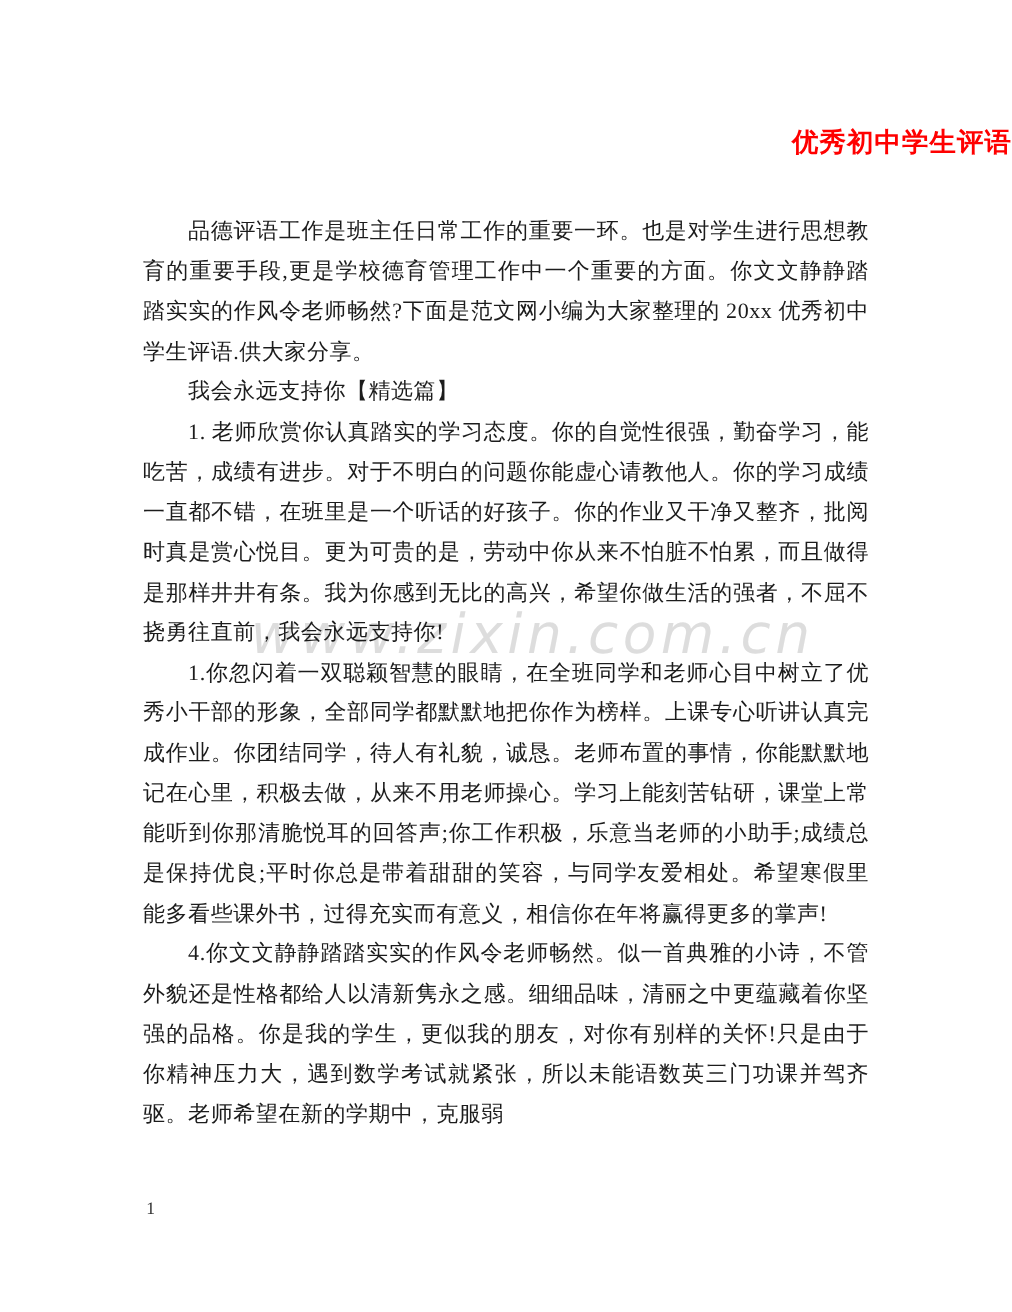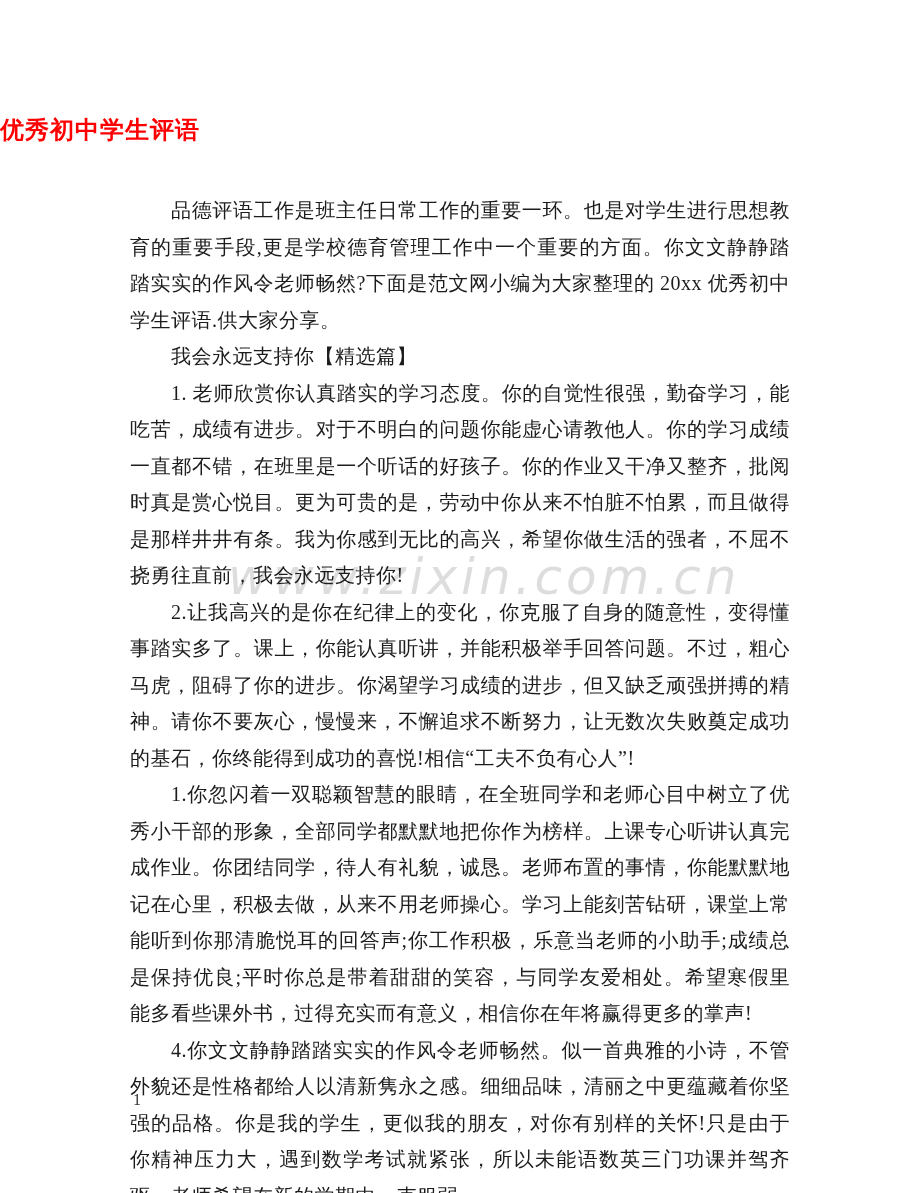--- a/index.html
+++ b/index.html
@@ -11,21 +11,21 @@
     overflow:hidden;
   }
   .page{
     position:relative;
     width:920px;height:1193px;
     background:#ffffff;
     overflow:hidden;
   }
   .title{
     margin:112px 0 0 0;
-    text-align:left;
+    text-align:right;
     font-size:24px;
     line-height:36px;
     font-weight:bold;
     letter-spacing:1px;
   }
   .doc-body{
     position:relative;
     width:660px;
     margin:44px auto 0 auto;
     z-index:2;
@@ -67,19 +67,18 @@
 
 <div class="page">
   <div class="watermark" style="color: rgb(189, 189, 189); font-style: italic;">www.zixin.com.cn</div>
 
   <h1 class="title" style="color: rgb(255, 0, 0);">优秀初中学生评语</h1>
 
   <div class="doc-body">
       <p>品德评语工作是班主任日常工作的重要一环。也是对学生进行思想教育的重要手段,更是学校德育管理工作中一个重要的方面。你文文静静踏踏实实的作风令老师畅然?下面是范文网小编为大家整理的 20xx 优秀初中学生评语.供大家分享。</p>
       <p>我会永远支持你【精选篇】</p>
       <p>1. 老师欣赏你认真踏实的学习态度。你的自觉性很强，勤奋学习，能吃苦，成绩有进步。对于不明白的问题你能虚心请教他人。你的学习成绩一直都不错，在班里是一个听话的好孩子。你的作业又干净又整齐，批阅时真是赏心悦目。更为可贵的是，劳动中你从来不怕脏不怕累，而且做得是那样井井有条。我为你感到无比的高兴，希望你做生活的强者，不屈不挠勇往直前，我会永远支持你!</p>
-      <p>2.让我高兴的是你在纪律上的变化，你克服了自身的随意性，变得懂事踏实多了。课上，你能认真听讲，并能积极举手回答问题。不过，粗心马虎，阻碍了你的进步。你渴望学习成绩的进步，但又缺乏顽强拼搏的精神。请你不要灰心，慢慢来，不懈追求不断努力，让无数次失败奠定成功的基石，你终能得到成功的喜悦!相信“工夫不负有心人”!</p>
       <p>1.你忽闪着一双聪颖智慧的眼睛，在全班同学和老师心目中树立了优秀小干部的形象，全部同学都默默地把你作为榜样。上课专心听讲认真完成作业。你团结同学，待人有礼貌，诚恳。老师布置的事情，你能默默地记在心里，积极去做，从来不用老师操心。学习上能刻苦钻研，课堂上常能听到你那清脆悦耳的回答声;你工作积极，乐意当老师的小助手;成绩总是保持优良;平时你总是带着甜甜的笑容，与同学友爱相处。希望寒假里能多看些课外书，过得充实而有意义，相信你在年将赢得更多的掌声!</p>
       <p>4.你文文静静踏踏实实的作风令老师畅然。似一首典雅的小诗，不管外貌还是性格都给人以清新隽永之感。细细品味，清丽之中更蕴藏着你坚强的品格。你是我的学生，更似我的朋友，对你有别样的关怀!只是由于你精神压力大，遇到数学考试就紧张，所以未能语数英三门功课并驾齐驱。老师希望在新的学期中，克服弱</p>
     </div>
 
   <div class="pagenum">1</div>
 </div>
 
 </body></html>

